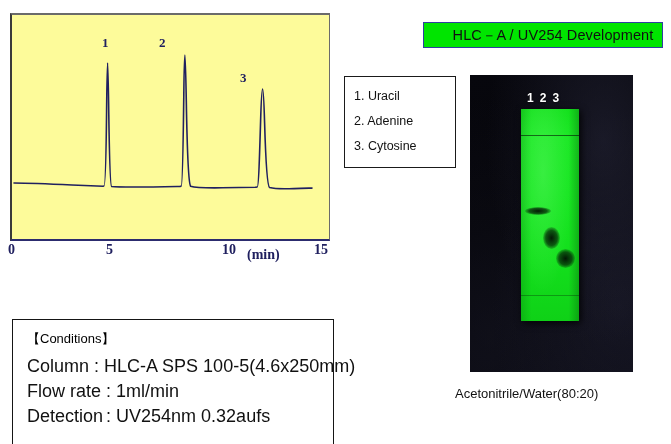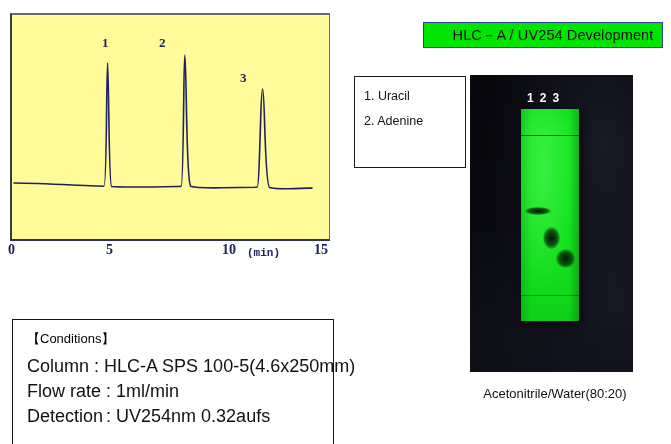--- a/index.html
+++ b/index.html
@@ -58,32 +58,32 @@
     font-family: "Liberation Serif", serif;
     font-size: 14px;
     font-weight: 700;
     color: #20205f;
     line-height: 1;
   }
   #axis-unit-label {
     position: absolute;
     top: 5px;
     left: 247px;
-    font-family: Liberation Mono, monospace;
-    font-size: 11px;
+    font-family: Liberation Serif, serif;
+    font-size: 14px;
     font-weight: 700;
     color: #20205f;
     line-height: 1;
     text-align: right;
   }
 
   
   #legend-box {
     position: absolute;
-    left: 354px;
+    left: 344px;
     top: 76px;
     width: 112px;
     height: 92px;
     border: 1px solid #1a1a1a;
     background: #ffffff;
     box-sizing: border-box;
     padding: 7px 0 0 9px;
   }
   .legend-item {
     font-size: 12.5px;
@@ -235,21 +235,20 @@
     font-weight: 700;
     color: #ffffff;
     text-shadow: 0 0 2px rgba(0,0,0,0.9);
   }
 
   #tlc-caption {
     position: absolute;
     left: 455px;
     top: 386px;
     width: 200px;
-    text-align: center;
     font-size: 13px;
     color: #111111;
     white-space: nowrap;
   }
 </style>
 </head>
 <body>
 
 <div id="chromatogram-panel">
   <svg id="chromatogram-svg" width="318" height="226" viewBox="0 0 318 226">
@@ -288,20 +287,21 @@
   <span class="axis-tick-label" style="left:8px;">0</span>
   <span class="axis-tick-label" style="left:106px;">5</span>
   <span class="axis-tick-label" style="left:222px;">10</span>
   <span class="axis-tick-label" style="left:314px;">15</span>
   <span id="axis-unit-label">(min)</span>
 </div>
 
 <div id="legend-box">
   <div class="legend-item">1. Uracil</div>
   <div class="legend-item">2. Adenine</div>
+  <div class="legend-item">3. Cytosine</div>
 </div>
 
 <div id="title-banner">
   <span id="title-banner-text">HLC－A / UV254 Development</span>
 </div>
 
 <div id="conditions-box">
   <div id="conditions-heading">【Conditions】</div>
 
   <div class="conditions-row">

